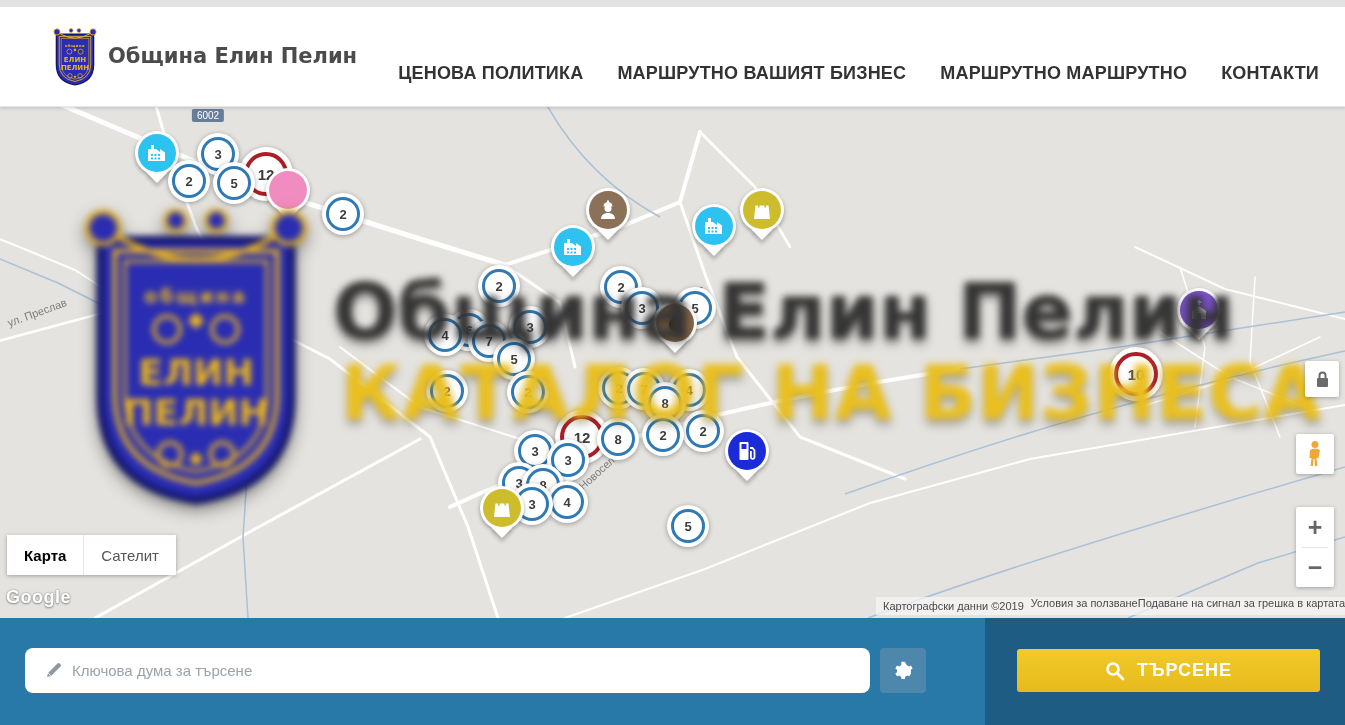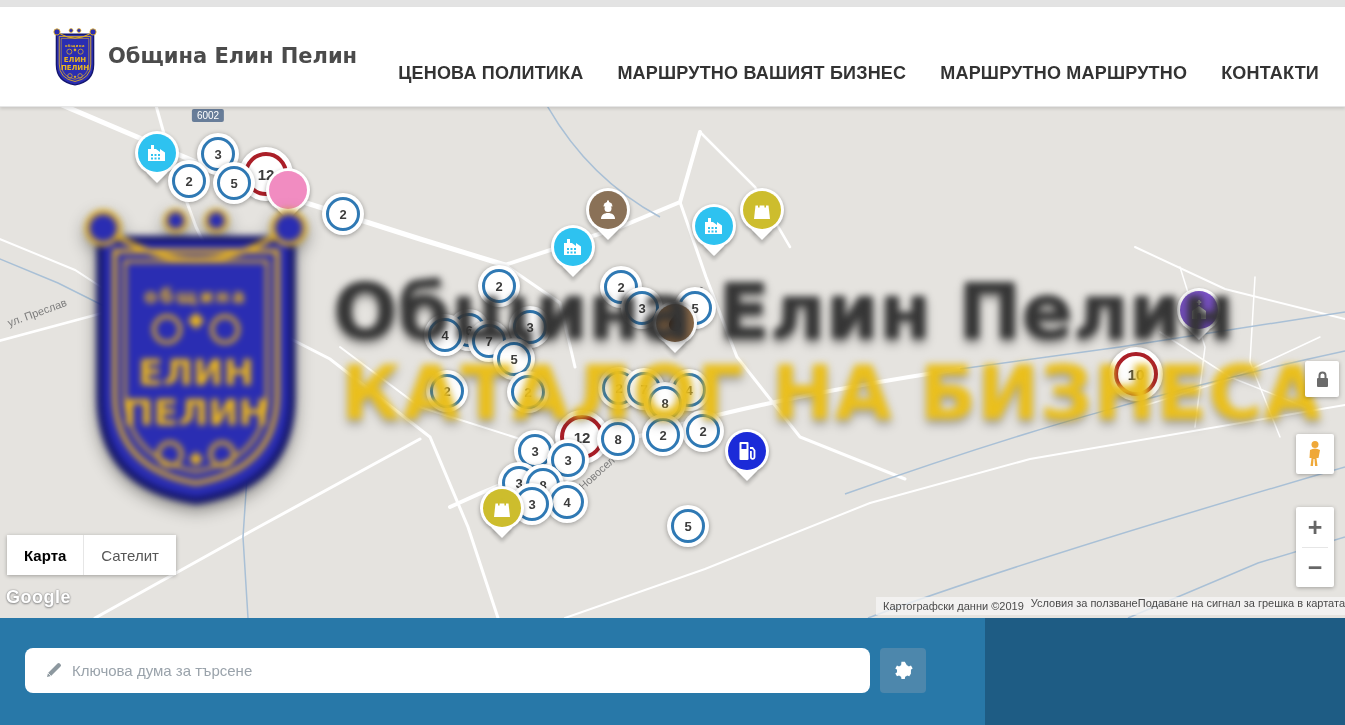--- a/index.html
+++ b/index.html
@@ -370,13 +370,20 @@
       <input type="text" placeholder="Ключова дума за търсене" style="">
     </div>
   </div>
 
   <button class="gear-btn">
     <svg width="22" height="22" viewBox="0 0 24 24">
       <path fill="#ffffff" d="M12,8.5A3.5,3.5 0 1,0 15.5,12 3.5,3.5 0 0,0 12,8.5Zm9.4,4.9a7.8,7.8 0 0,0 0-2.8l2.1-1.6-2-3.4-2.5,1a7.7,7.7 0 0,0-2.4-1.4L14.2,1h-4L9.8,5.2a7.7,7.7 0 0,0-2.4,1.4l-2.5-1-2,3.4,2.1,1.6a7.8,7.8 0 0,0 0,2.8L2.9,15l2,3.4 2.5-1a7.7,7.7 0 0,0 2.4,1.4l0.4,2.7h4l0.4-2.7a7.7,7.7 0 0,0 2.4-1.4l2.5,1 2-3.4Z" transform="scale(0.92) translate(1,1)"></path>
     </svg>
   </button>
 
+  <button class="search-btn">
+    <svg width="20" height="20" viewBox="0 0 20 20">
+      <circle cx="8" cy="8" r="5.5" fill="none" stroke="#fff" stroke-width="2.6"></circle>
+      <path d="M12.5,12.5 L18,18" stroke="#fff" stroke-width="2.8" stroke-linecap="round"></path>
+    </svg>
+    <span>ТЪРСЕНЕ</span>
+  </button>
 </div>
 
 </body></html>

